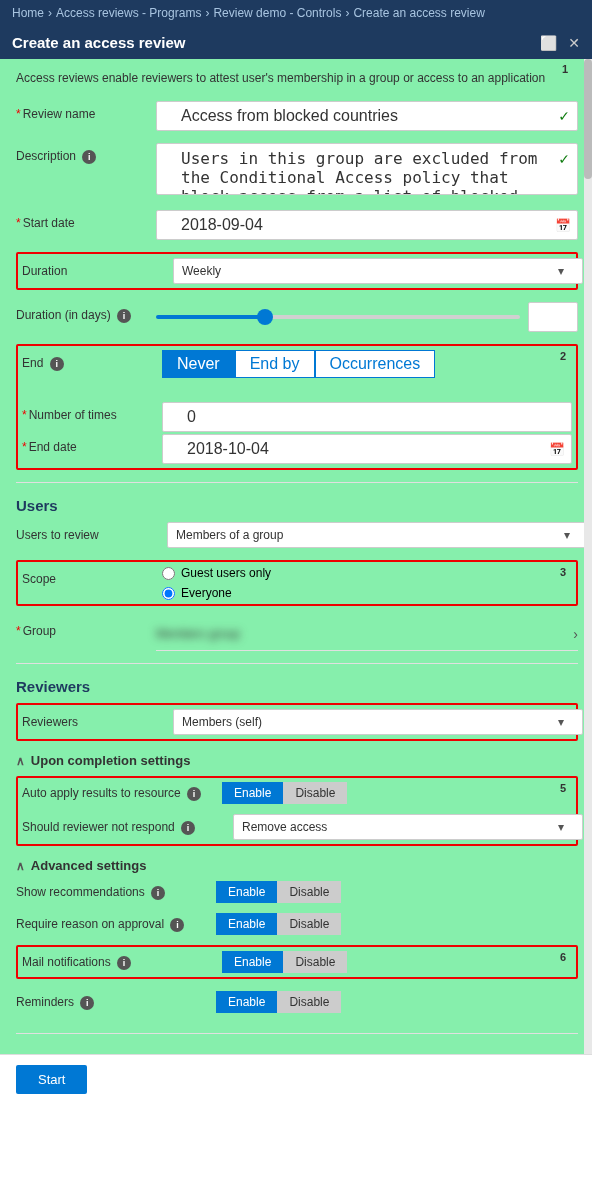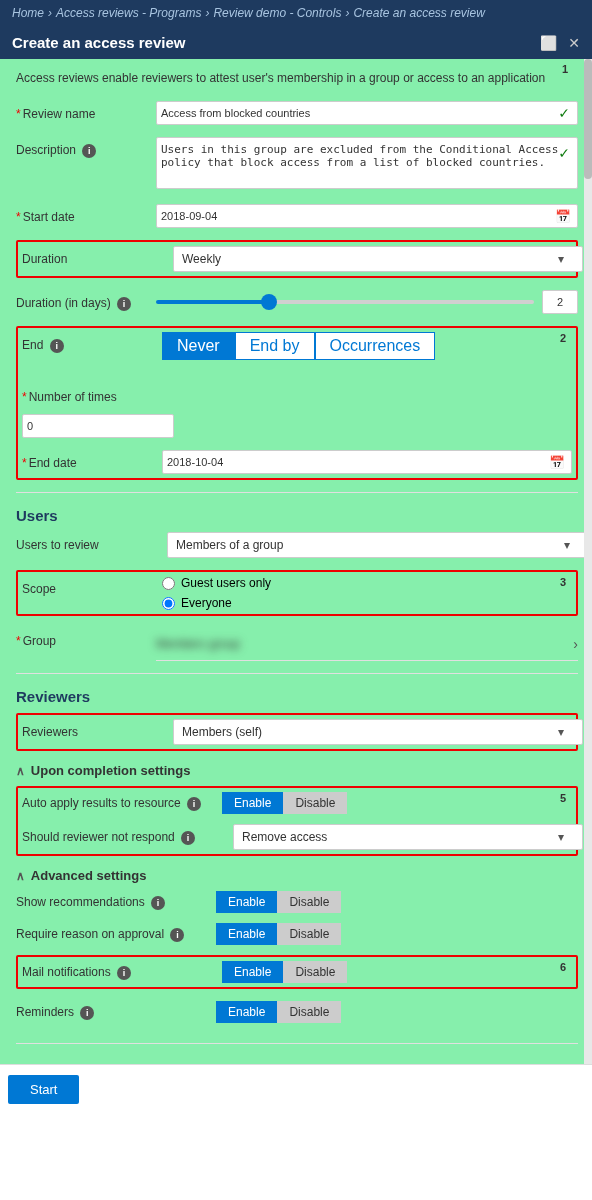--- a/index.html
+++ b/index.html
@@ -15,21 +15,21 @@
     
     .breadcrumb-bar {
       background: #1e3a5f;
       color: #c8d8e8;
       font-size: 12px;
       padding: 6px 12px;
       display: flex;
       align-items: center;
       gap: 4px;
     }
-    .breadcrumb-bar a, .breadcrumb-bar span { color: #a8c4e0; font-style: italic; }
+    .breadcrumb-bar a, .breadcrumb-bar span { color: #a8c4e0; }
     .breadcrumb-sep { color: #7a9cbe; }
 
     
     .title-bar {
       background: #1e3a5f;
       color: #fff;
       padding: 8px 12px;
       display: flex;
       align-items: center;
       justify-content: space-between;
@@ -67,22 +67,22 @@
       color: #333;
       padding-top: 6px;
     }
     .required-star { color: #e00; margin-right: 2px; }
     .form-control-wrap { flex: 1; }
 
     input[type="text"], textarea, .select-box {
       width: 100%;
       border: 1px solid #ccc;
       border-radius: 2px;
-      padding: 5px 4px;
-      font-size: 11px;
+      padding: 5px 24px;
+      font-size: 16px;
       color: #333;
       background: #fff;
       outline: none;
     }
     textarea { resize: none; height: 52px; }
 
     .input-with-icon {
       position: relative;
     }
     .input-with-icon input { padding-right: 28px; }
@@ -322,21 +322,21 @@
     .completion-label {
       font-size: 12px;
       color: #333;
       min-width: 190px;
     }
 
     
     .bottom-bar {
       background: #fff;
       border-top: 1px solid #ddd;
-      padding: 10px 8px;
+      padding: 10px 16px;
       display: flex;
       align-items: flex-start;
     }
     .start-btn {
       background: #0078d4;
       color: #fff;
       border: none;
       padding: 7px 22px;
       font-size: 13px;
       cursor: pointer;
@@ -461,21 +461,21 @@
           </div>
           <div class="form-control-wrap">
             <div class="end-btn-group">
               <button class="end-btn active">Never</button>
               <button class="end-btn inactive">End by</button>
               <button class="end-btn inactive">Occurrences</button>
             </div>
           </div>
         </div>
 
-        <div class="form-row" style="margin-bottom:12px;flex-direction:column;">
+        <div class="form-row" style="margin-bottom:2px;">
           <div class="form-label">
             <span class="required-star">*</span><span>Number of times</span>
           </div>
           <div class="form-control-wrap">
             <input type="text" class="input-disabled" value="0" disabled="" style="">
           </div>
         </div>
 
         <div class="form-row" style="margin-bottom:0;">
           <div class="form-label">

